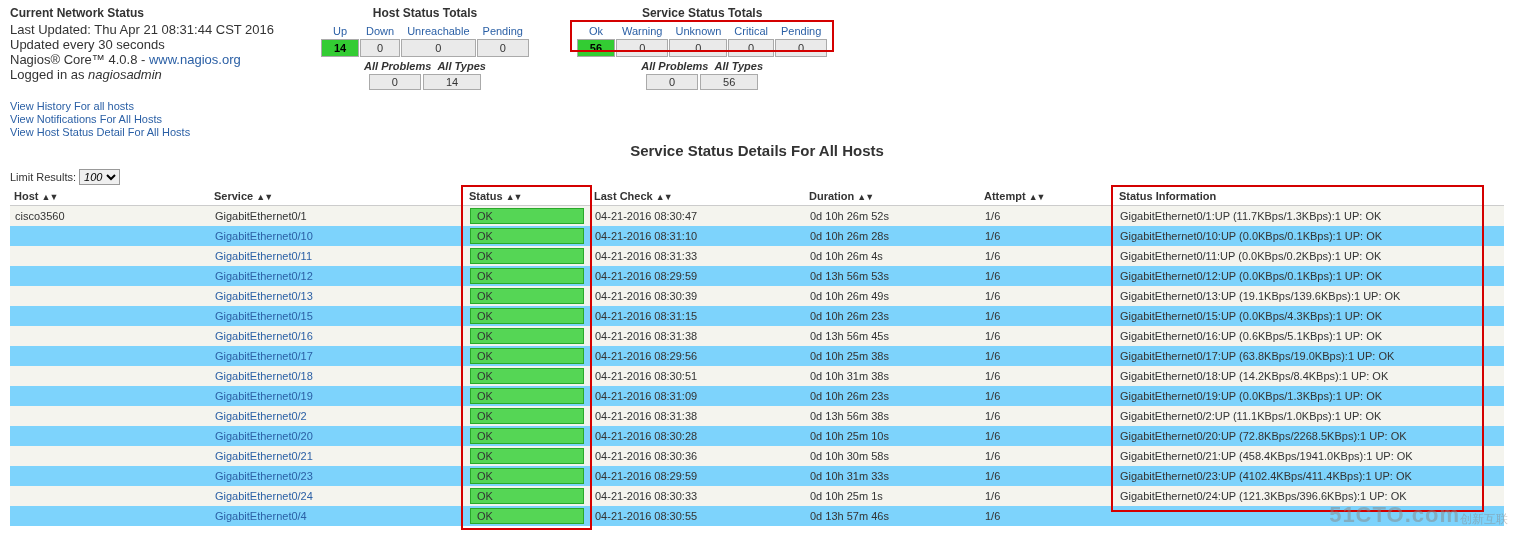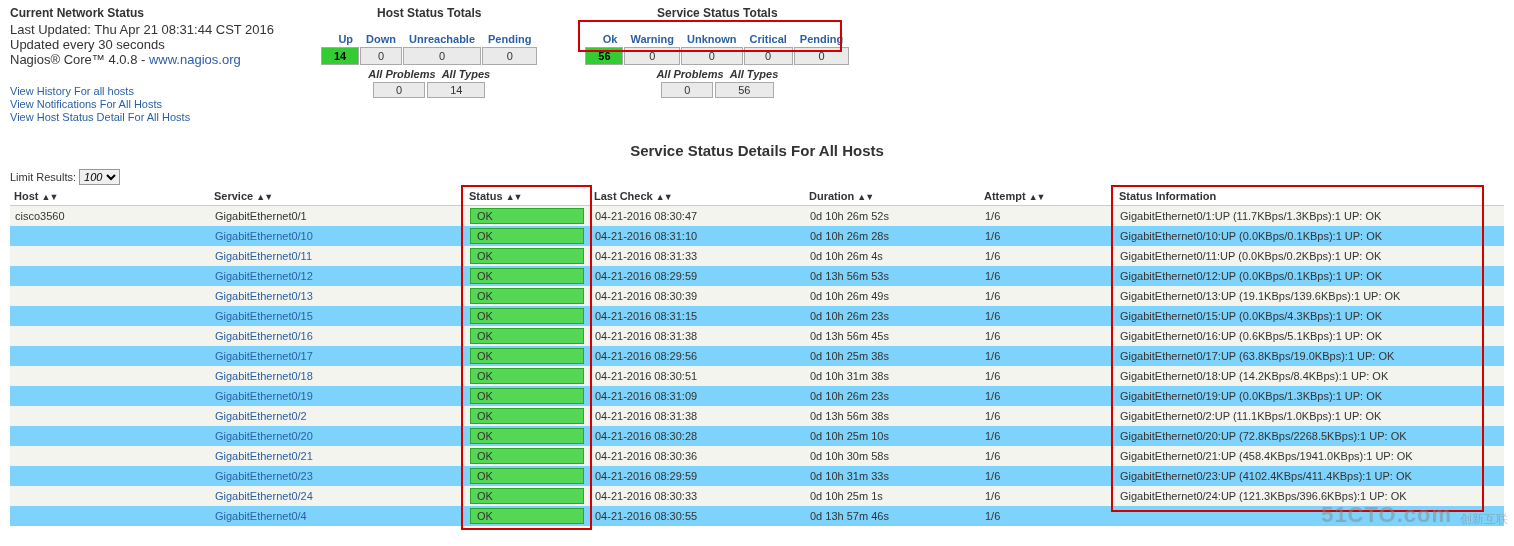--- a/index.html
+++ b/index.html
@@ -9,44 +9,44 @@
     margin: 0;
     padding: 6px 10px;
     width: 1514px;
     box-sizing: border-box;
     background: #fff;
   }
   .top-row { display: flex; gap: 46px; align-items: flex-start; }
   .block { }
   .block-title { font-weight: bold; font-size: 12px; color: #333; margin-bottom: 2px; }
   .status-block .block-title { text-align:left; }
-  .totals-title { text-align: center; font-weight: bold; font-size: 12px; margin-bottom: 11px; }
+  .totals-title { text-align: center; font-weight: bold; font-size: 12px; margin-bottom: 3px; }
   .info-line { font-size: 13px; color: #333; line-height: 15px; }
   .link { color: #2a5fa5; text-decoration: none; cursor: pointer; }
   .italic { font-style: italic; }
   .totals-table { border-collapse: separate; border-spacing: 1px; margin-bottom: 2px;}
-  .totals-table th { font-weight: bold; padding: 1px 6px; font-size: 11px; text-align: right; }
+  .totals-table th { font-weight: normal; padding: 1px 6px; font-size: 11px; }
   .totals-table th.link-th { color: #2a5fa5; cursor:pointer; }
   .totals-table td {
     border: 1px solid #aaa;
     background: #eaeaea;
     text-align: center;
     padding: 2px 8px;
     font-size: 11px;
     min-width: 20px;
   }
   .totals-table td.green { background: #33cc33; color: #000; font-weight: bold; }
   .prob-row { text-align:center; }
   .prob-row .italic { color:#333; font-style:italic; font-size:11px;font-weight:bold; }
   .prob-table { border-collapse: separate; border-spacing: 2px; margin: 0 auto;}
   .prob-table td { border:1px solid #aaa; background:#eaeaea; text-align:center; padding:1px 22px; font-size:11px;}
   .nav-links { margin-top: 18px; }
   .nav-links div { margin: 1px 0; }
 
-  .page-title { text-align:center; font-weight:bold; font-size:15px; margin: 18px 0 10px 0; color:#333;}
+  .page-title { text-align:center; font-weight:bold; font-size:15px; margin: 3px 0 10px 0; color:#333;}
 
   .limit-row { font-size:11px; margin-bottom:2px; }
   .limit-row select { font-size:11px; border:1px solid #999;font-style:italic; }
 
   .data-table { width: 100%; border-collapse: collapse; font-size: 11px; table-layout:fixed;padding-left:12px;}
   .data-table th {
     text-align: left;
     font-weight: bold;
     padding: 3px 4px;
     background: #fff;
@@ -71,34 +71,37 @@
   .col-check  { width: 215px; }
   .col-dur    { width: 175px; }
   .col-att    { width: 135px; }
   .col-info   { width: auto; }
 
   .red-box-svc { position:absolute; border:2px solid #d40000; pointer-events:none; }
   .red-box-status { position:absolute; border:2px solid #d40000; pointer-events:none; }
   .red-box-info { position:absolute; border:2px solid #d40000; pointer-events:none; }
   .rel { position:relative; }
 
-  .watermark { position:absolute; right:6px; bottom:4px; font-size:20px; color:#888; opacity:0.5; font-family: Arial; display:flex; gap:8px; align-items:flex-end;}
+  .watermark { position:absolute; right:6px; bottom:4px; font-size:20px; color:#888; opacity:0.5; font-family: Arial; display:flex; align-items:flex-end;}
   .watermark .big { font-size:22px; font-weight:bold; letter-spacing:1px;}
   .watermark .sm { font-size:12px; }
 </style>
 </head>
 <body class="rel">
 
 <div class="top-row">
   <div class="block status-block">
     <div class="block-title">Current Network Status</div>
     <div class="info-line">Last Updated: Thu Apr 21 08:31:44 CST 2016</div>
     <div class="info-line">Updated every 30 seconds</div>
     <div class="info-line">
       <span>Nagios® Core™ 4.0.8 - </span><a class="link">www.nagios.org</a>
+    </div>
+    <div class="info-line">
+      <span>Logged in as </span><span class="italic">nagiosadmin</span>
     </div>
     <div class="nav-links">
       <div><a class="link">View History For all hosts</a></div>
       <div><a class="link">View Notifications For All Hosts</a></div>
       <div><a class="link">View Host Status Detail For All Hosts</a></div>
     </div>
   </div>
 
   <div class="block">
     <div class="totals-title">Host Status Totals</div>

